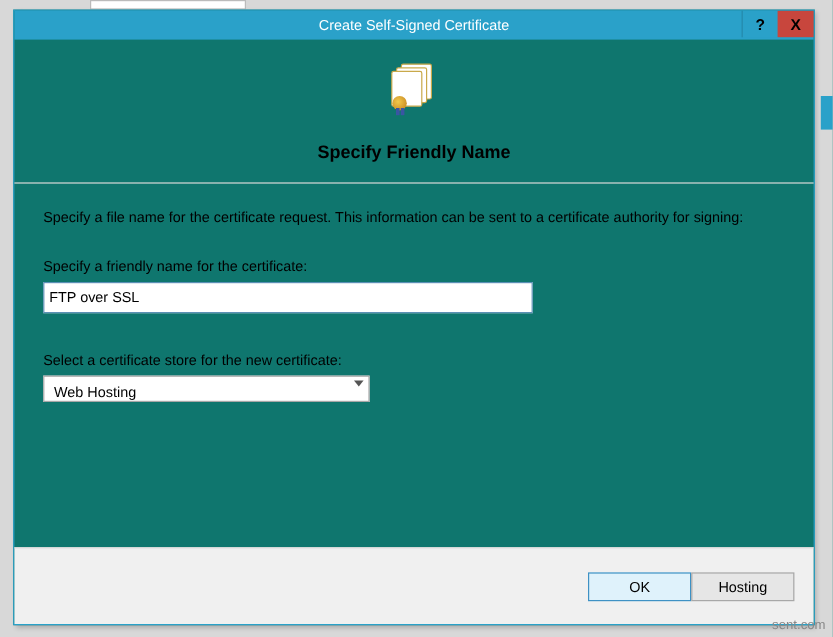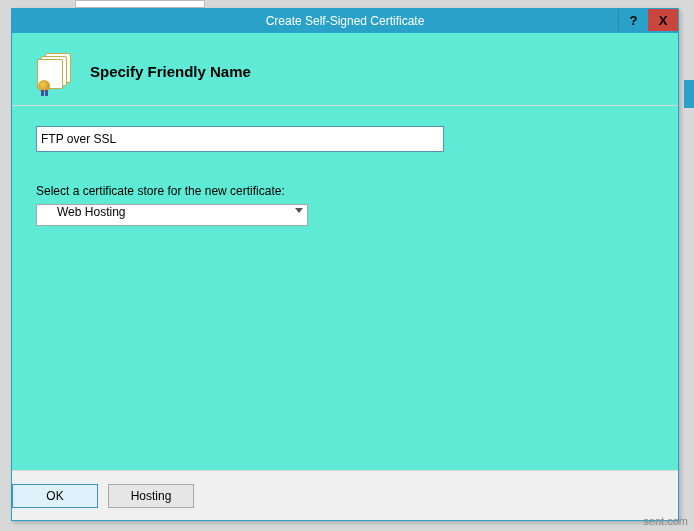--- a/index.html
+++ b/index.html
@@ -18,21 +18,21 @@
       width: 130px; height: 8px;
       background: #fff;
       border: 1px solid #bbb;
     }
     .dialog {
       position: absolute;
       left: 11px;
       top: 8px;
       width: 668px;
       height: 513px;
-      background: #5eead4;
+      background: #0f766e;
       border: 1px solid #2aa1c9;
       box-shadow: 2px 2px 4px rgba(0,0,0,0.2);
       display: flex;
       flex-direction: column;
     }
     .titlebar {
       height: 24px;
       background: #2aa1c9;
       color: #fff;
       display: flex;
@@ -59,21 +59,22 @@
       font-weight: bold;
       font-size: 13px;
       cursor: default;
     }
     .title-btn.help { background: #2aa1c9; color: #000; border-left:1px solid rgba(0,0,0,0.15);}
     .title-btn.close { background: #c8463d; color: #000; }
     .header-section {
       padding: 20px 24px 16px 24px;
       display: flex;
       align-items: center;
-      gap: 14px;
+      gap: 30px;
+      flex-direction: column;
     }
     .cert-icon {
       width: 40px; height: 36px;
       position: relative;
       flex-shrink: 0;
     }
     .cert-page {
       position: absolute;
       width: 26px; height: 30px;
       background: #fff;
@@ -129,38 +130,38 @@
       font-size: 12px;
       outline: none;
     }
     .field-gap { height: 32px; }
     .select-wrap {
       width: 272px;
       height: 22px;
       border: 1px solid #a7a7a7;
       background: #fff;
       display: flex;
-      align-items: flex-start;
-      padding-left: 20px;
+      align-items: flex-end;
+      padding-left: 8px;
       position: relative;
     }
     .select-arrow {
       position: absolute;
       right: 4px; top: 3px;
       width: 0; height: 0;
       border-left: 4px solid transparent;
       border-right: 4px solid transparent;
       border-top: 5px solid #555;
     }
     .button-row {
       border-top: 1px solid #d9d9d9;
-      height: 50px;
-      display: flex;
-      align-items: center;
-      gap: 10px;
+      height: 64px;
+      display: flex;
+      align-items: center;
+      justify-content: flex-end;
       padding-right: 16px;
       background: #f0f0f0;
     }
     .btn {
       width: 86px;
       height: 24px;
       background: #e6e6e6;
       border: 1px solid #a8a8a8;
       font-family: inherit;
       font-size: 12px;
@@ -206,21 +207,23 @@
       <div class="cert-page p2"></div>
       <div class="cert-page p3"></div>
       <div class="cert-ribbon"></div>
     </div>
     <div class="header-title">Specify Friendly Name</div>
   </div>
 
   <div class="divider"></div>
 
   <div class="content">
-
+    <div class="intro">Specify a file name for the certificate request.  This information can be sent to a certificate authority for signing:</div>
+
+    <div class="label">Specify a friendly name for the certificate:</div>
     <input class="text-input" type="text" value="FTP over SSL" style="">
 
     <div class="field-gap"></div>
 
     <div class="label">Select a certificate store for the new certificate:</div>
     <div class="select-wrap">
       <span>Web Hosting</span>
       <div class="select-arrow"></div>
     </div>
   </div>

